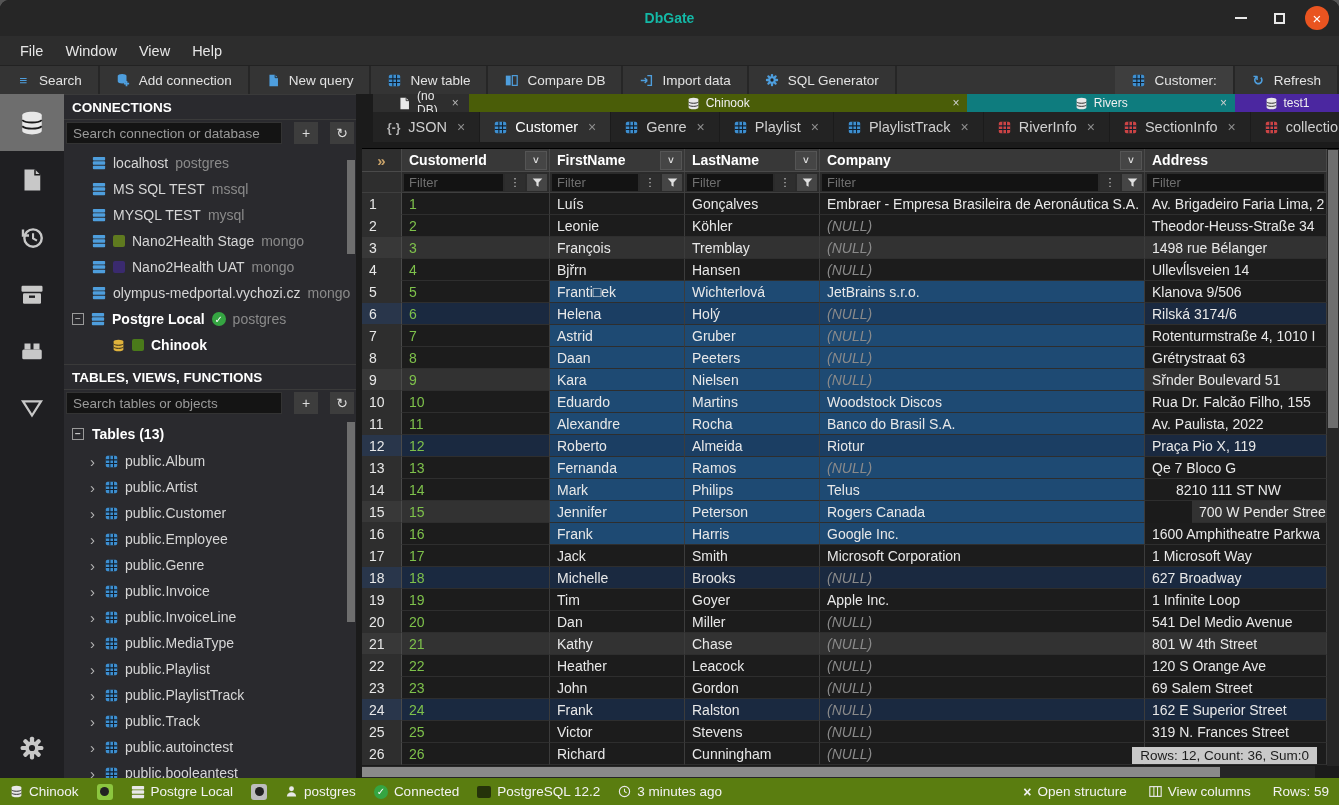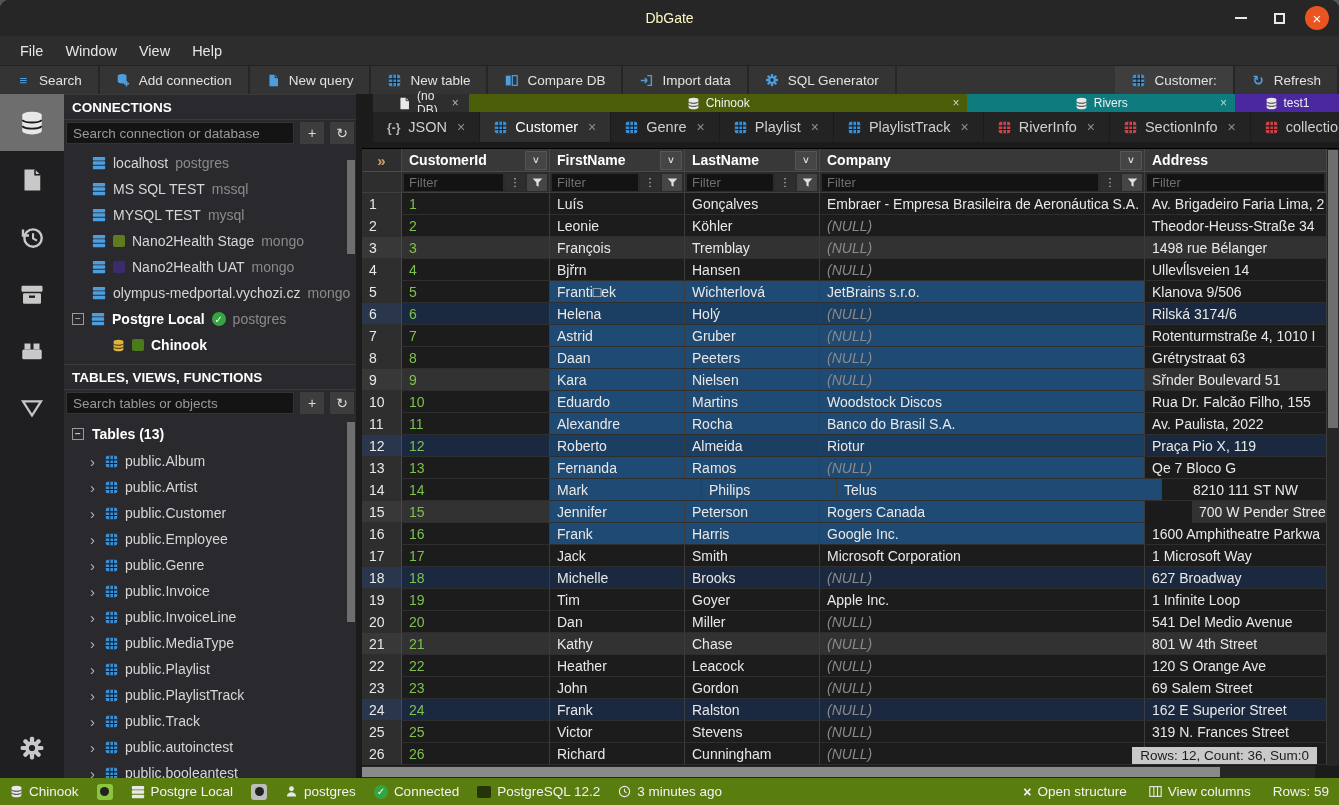--- a/index.html
+++ b/index.html
@@ -2,21 +2,21 @@
 <html><head>
 <meta charset="utf-8">
 <style>
   * { margin:0; padding:0; box-sizing:border-box; }
   html,body { width:1339px; height:805px; background:#555; }
   body { font-family:"Liberation Sans","DejaVu Sans",sans-serif; font-size:14px; color:#ddd; overflow:hidden; }
   .window { width:1339px; height:805px; display:flex; flex-direction:column; background:#1b1b1b; border-radius:9px 9px 0 0; overflow:hidden; }
 
   
   .titlebar { height:36px; background:#262626; display:flex; align-items:center; position:relative; flex:none; }
-  .title { position:absolute; left:0; right:0; text-align:center; font-weight:normal; color:#fef9c3; font-size:14px; }
+  .title { position:absolute; left:0; right:0; text-align:center; font-weight:bold; color:#14b8a6; font-size:14px; }
   .winbtns { margin-left:auto; display:flex; align-items:center; gap:14px; padding-right:10px; z-index:2; }
   .wbtn { width:24px; height:24px; display:flex; align-items:center; justify-content:center; color:#e8e8e8; }
   .wbtn.min span { display:block; width:12px; height:2px; background:#e8e8e8; }
   .wbtn.max span { display:block; width:11px; height:11px; border:2px solid #e8e8e8; }
   .wbtn.close { background:#E95420; border-radius:50%; color:#fff; font-size:15px; line-height:1; }
 
   
   .menubar { height:30px; background:#2d2d2d; display:flex; align-items:center; padding-left:10px; gap:2px; flex:none; border-bottom:1px solid #222; }
   .menuitem { padding:4px 10px; color:#e6e6e6; font-size:14.5px; }
 
@@ -33,21 +33,21 @@
 
   
   .iconbar { width:64px; background:#1f1f22; display:flex; flex-direction:column; flex:none; }
   .ibtn { height:57px; display:flex; align-items:center; justify-content:center; color:#c8c8c8; }
   .ibtn.active { background:#6e6e6e; }
   .ibtn.gear { margin-top:auto; height:60px; }
 
   
   .leftpanel { width:298px; background:#2a2a2e; border-right:6px solid #1b1b1b; display:flex; flex-direction:column; flex:none; }
   .phead { height:26px; display:flex; align-items:center; padding:0 8px; font-weight:bold; color:#fff; font-size:13.5px; border-bottom:1px solid #3a3a3a; border-top:1px solid #3a3a3a; flex:none; }
-  .searchrow { height:26px; display:flex; align-items:center; padding:2px 2px; gap:6px; flex:none; }
+  .searchrow { height:26px; display:flex; align-items:center; padding:2px 2px; gap:12px; flex:none; }
   .searchinput { flex:1; height:22px; background:#141414; border:1px solid #333; color:#9a9a9a; font-size:13.5px; padding:0 6px; display:flex; align-items:center; white-space:nowrap; overflow:hidden; }
   .sbtn { width:24px; height:22px; background:#3d3d3d; color:#ddd; display:flex; align-items:center; justify-content:center; font-size:14px; }
   .conlist { height:218px; position:relative; overflow:hidden; flex:none; padding-top:4px; }
   .treelist { flex:1; position:relative; overflow:hidden; padding-top:4px; }
   .citem { height:26px; display:flex; align-items:center; gap:7px; padding-left:28px; white-space:nowrap; }
   .citem .name { color:#d6d6d6; }
   .citem .name.b { font-weight:bold; color:#fff; }
   .citem .type { color:#8a8a8a; }
   .citem.haschild { padding-left:8px; }
   .citem.child { padding-left:48px; }
@@ -817,21 +817,21 @@
                 <div class="dcell num" style="width: 40px;">13</div>
                 <div class="dcell id" style="width: 148px;">13</div>
                 <div class="dcell sel" style="width: 135px;">Fernanda</div>
                 <div class="dcell sel" style="width: 135px;">Ramos</div>
                 <div class="dcell null sel" style="width: 325px;">(NULL)</div>
                 <div class="dcell" style="width: 182px; flex: 1 1 0%;">Qe 7 Bloco G</div>
               </div>
               <div class="drow">
                 <div class="dcell num" style="width: 40px;">14</div>
                 <div class="dcell id" style="width: 148px;">14</div>
-                <div class="dcell sel" style="width: 152px;">Mark</div>
+                <div class="dcell sel" style="width: 135px;">Mark</div>
                 <div class="dcell sel" style="width: 135px;">Philips</div>
                 <div class="dcell sel" style="width: 325px;">Telus</div>
                 <div class="dcell" style="width: 182px; flex: 1 1 0%; padding-left: 31px;">8210 111 ST NW</div>
               </div>
               <div class="drow sgray">
                 <div class="dcell num" style="width: 40px;">15</div>
                 <div class="dcell id" style="width: 148px;">15</div>
                 <div class="dcell sel" style="width: 135px;">Jennifer</div>
                 <div class="dcell sel" style="width: 135px;">Peterson</div>
                 <div class="dcell sel" style="width: 325px;">Rogers Canada</div>

